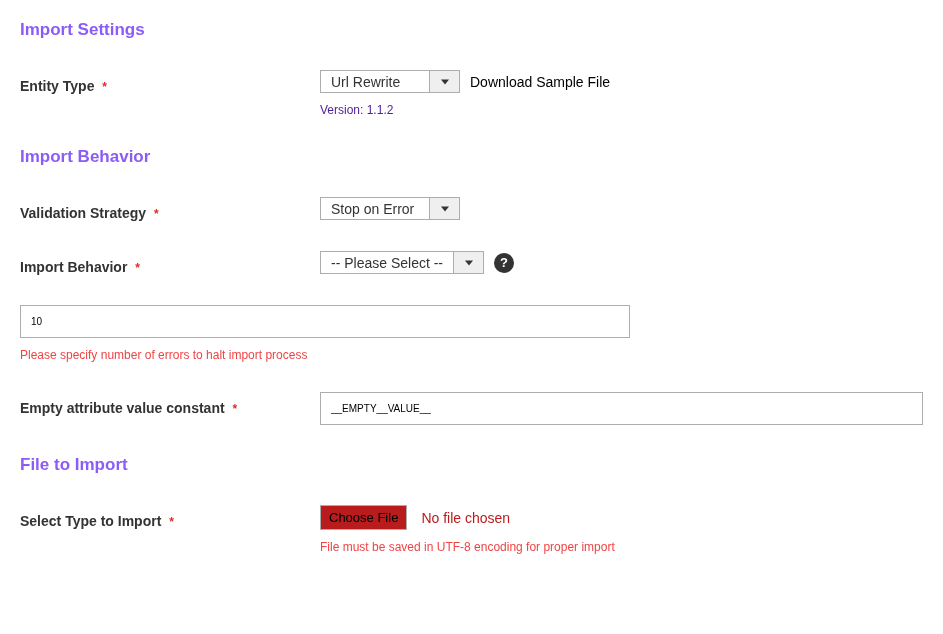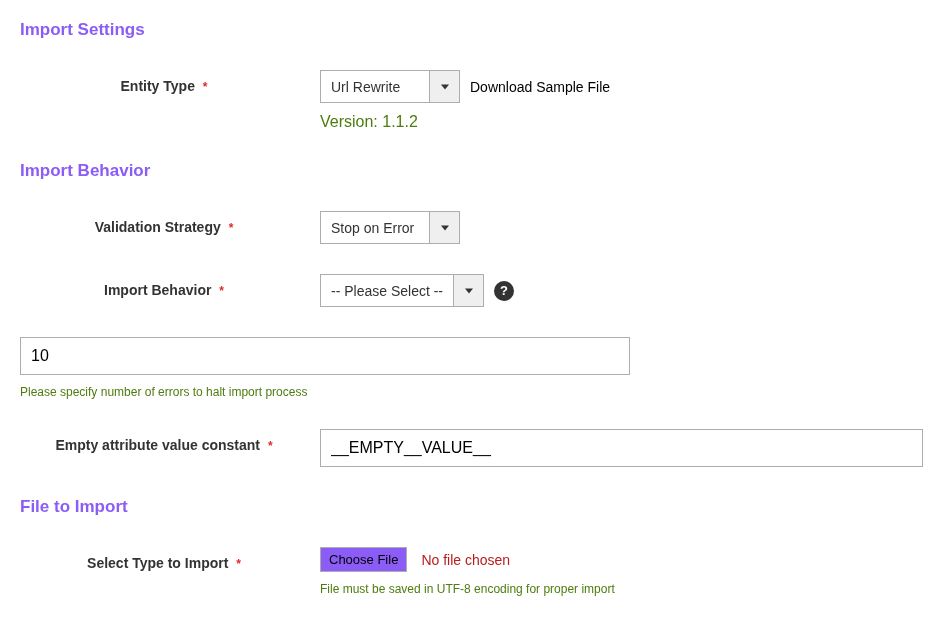--- a/index.html
+++ b/index.html
@@ -19,21 +19,21 @@
     .section {
       margin-bottom: 30px;
     }
     .field-row {
       display: flex;
       align-items: flex-start;
       margin-bottom: 30px;
     }
     .field-label {
       width: 300px;
-      text-align: center;
+      text-align: left;
       padding-right: 12px;
       padding-top: 8px;
       font-size: 14px;
       color: #333;
       font-weight: 600;
     }
     .required-mark {
       color: #e02b27;
       margin-left: 4px;
       font-size: 12px;
@@ -49,21 +49,21 @@
       align-items: center;
       gap: 10px;
     }
     .select-wrapper {
       position: relative;
       display: inline-block;
     }
     .select-box {
       border: 1px solid #adadad;
       background: #fff;
-      height: 33px;
+      height: 23px;
       display: flex;
       align-items: stretch;
       font-size: 14px;
       cursor: pointer;
     }
     .select-value {
       padding: 0 10px;
       display: flex;
       align-items: center;
       min-width: 130px;
@@ -80,52 +80,52 @@
       width: 8px;
       height: 8px;
       fill: #333;
     }
     .link {
       color: #000000;
       text-decoration: none;
       cursor: pointer;
     }
     .version-text {
-      font-size: 16px;
-      color: #4d7c0f;
+      font-size: 12px;
+      color: #4c1d95;
       margin-top: 10px;
     }
     .help-icon {
       width: 20px;
       height: 20px;
       border-radius: 50%;
       background: #333;
       color: #fff;
       display: flex;
       align-items: center;
       justify-content: center;
       font-size: 13px;
       font-weight: bold;
       cursor: pointer;
     }
     .text-input {
       border: 1px solid #adadad;
       height: 33px;
-      padding: 18px 10px;
-      font-size: 16px;
+      padding: 8px 10px;
+      font-size: 10px;
       width: 100%;
     }
     .note-text {
       font-size: 12px;
-      color: #4d7c0f;
+      color: #ef4444;
       margin-top: 10px;
     }
     .choose-file-btn {
       border: 1px solid #adadad;
-      background: #8b5cf6;
+      background: #b91c1c;
       padding: 4px 8px;
       font-size: 13px;
       cursor: pointer;
       font-family: inherit;
     }
     .file-status {
       font-size: 14px;
       color: #b91c1c;
       margin-left: 4px;
     }

